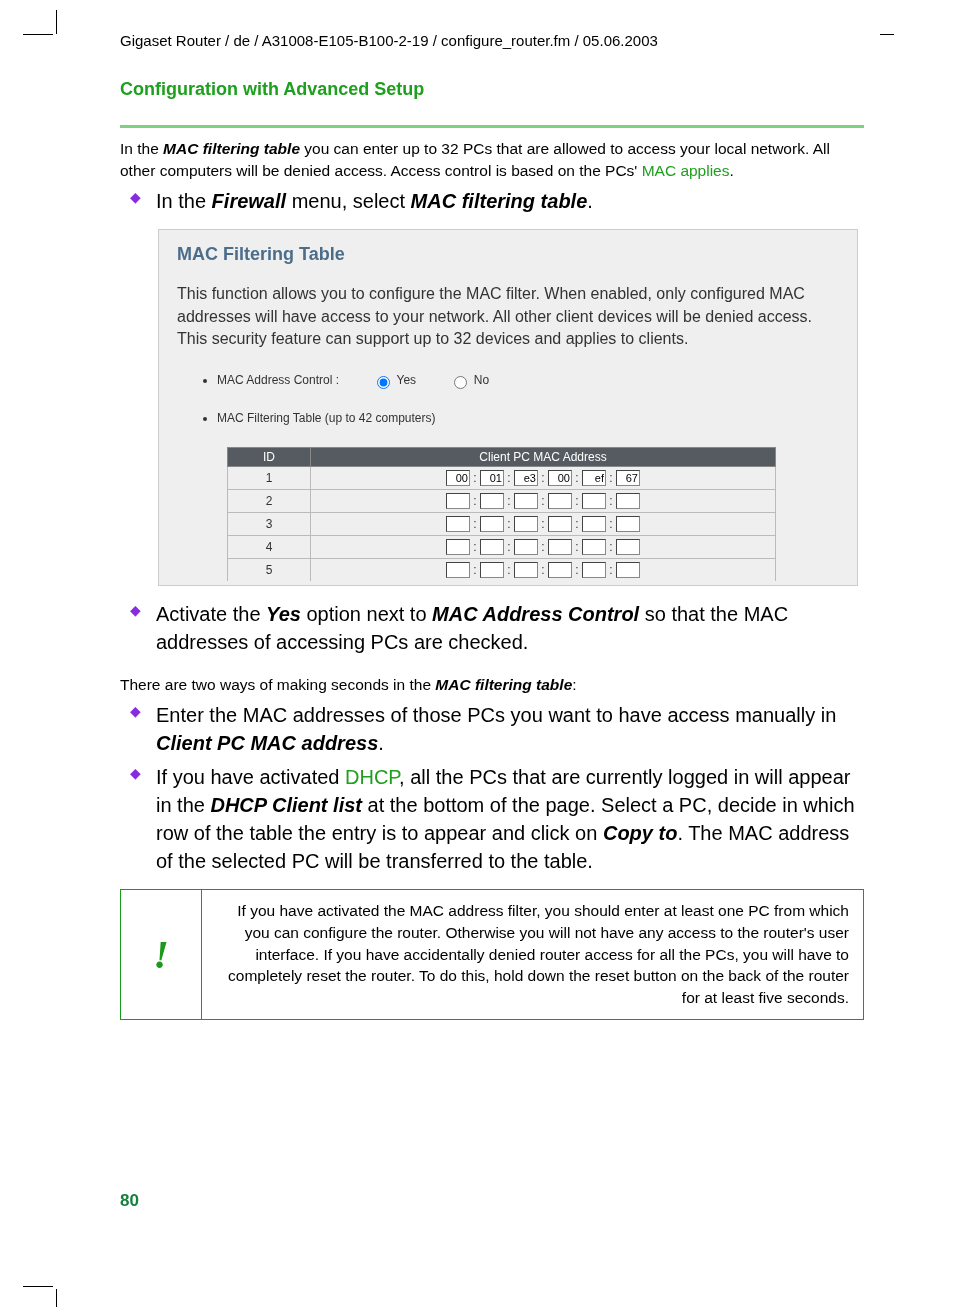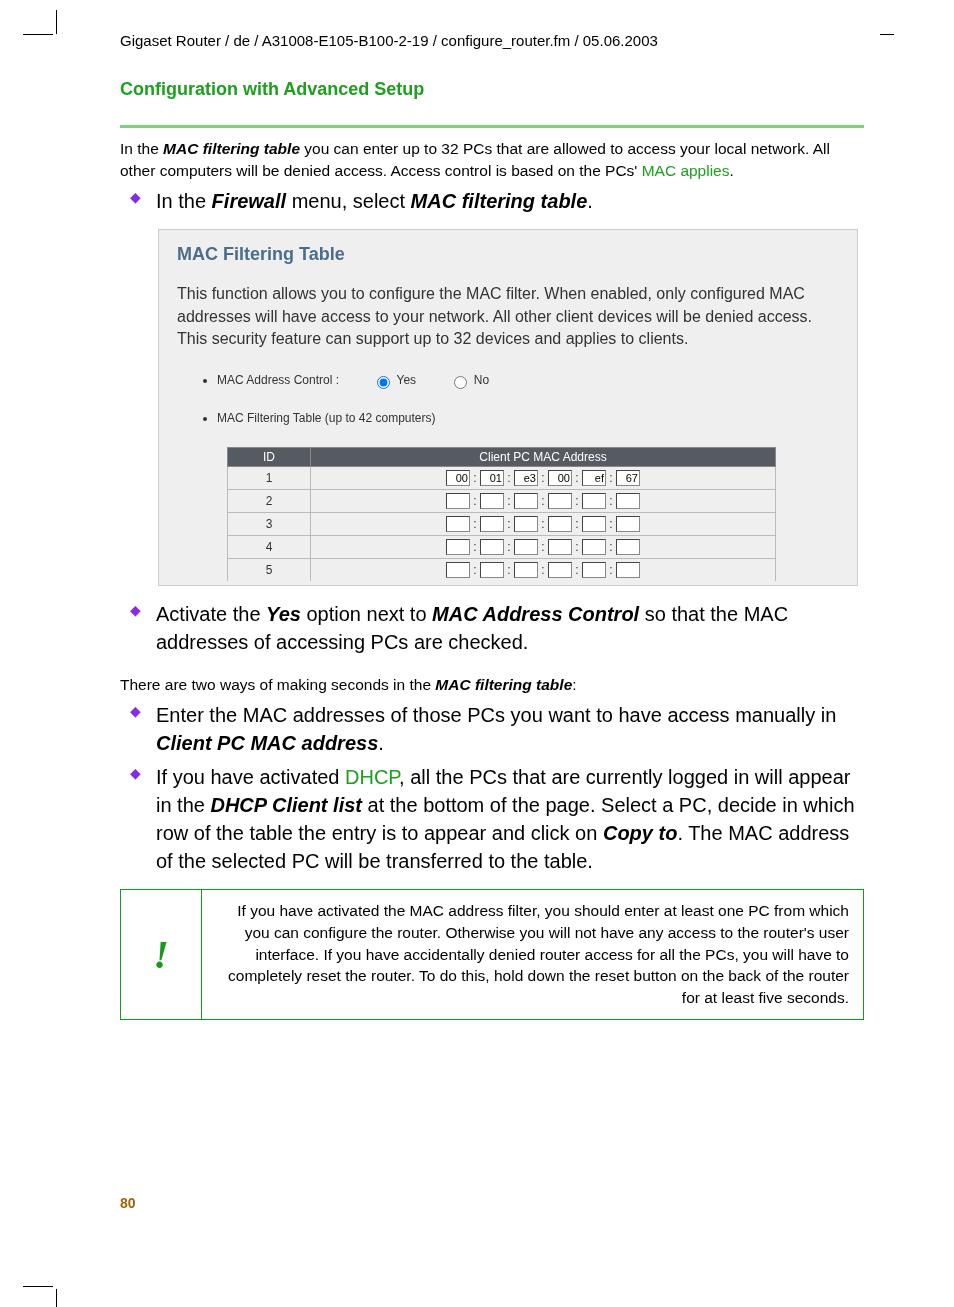--- a/index.html
+++ b/index.html
@@ -170,23 +170,23 @@
   }
   .warn-text-cell {
     flex: 1;
     padding: 10px 14px;
     font-size: 15.5px;
     line-height: 1.4;
     text-align: right;
   }
 
   .page-number {
-    color: #a16207;
-    font-weight: 700;
-    font-size: 14px;
+    color: #15803d;
+    font-weight: 700;
+    font-size: 17px;
     position: absolute;
     bottom: 96px;
     left: 120px;
   }
 </style>
 </head>
 <body>
 
 <div class="page">
   <div class="crop-tl-h"></div>

